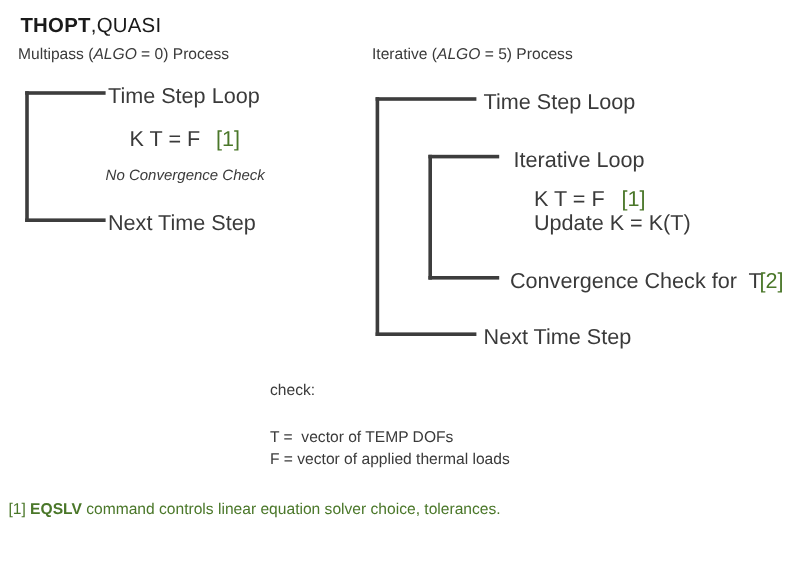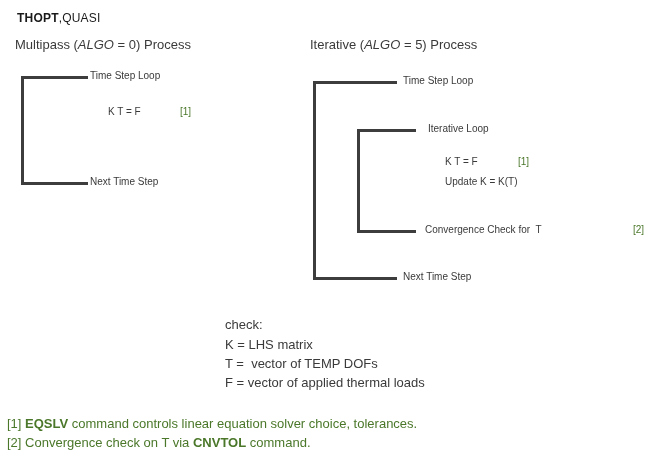--- a/index.html
+++ b/index.html
@@ -18,22 +18,22 @@
     width: 665px;
     height: 469px;
     background: #ffffff;
     overflow: hidden;
   }
   .txt {
     position: absolute;
     white-space: pre;
     line-height: 1.12;
   }
-  .s16 { font-size: 12px; }
-  .s15 { font-size: 10px; }
+  .s16 { font-size: 17px; }
+  .s15 { font-size: 18px; }
   .s13 { font-size: 13px; }
   .note { font-size: 12.5px; font-style: italic; }
   .green { color: #4a7729; }
   .title { color: #1a1a1a; letter-spacing: 0.2px; }
   .bracket {
     position: absolute;
     box-sizing: border-box;
     border-left: 3px solid #3d3d3d;
     border-top: 3px solid #3d3d3d;
     border-bottom: 3px solid #3d3d3d;
@@ -50,36 +50,35 @@
 
   <div class="txt s13" style="left:15px; top:38px;"><span>Multipass (</span><i>ALGO</i><span> = 0) Process</span></div>
 
   <div class="txt s13" style="left:310px; top:38px;"><span>Iterative (</span><i>ALGO</i><span> = 5) Process</span></div>
 
   <div class="bracket" style="left:21px; top:76px; width:67px; height:109px;"></div>
 
   <div class="txt s15" style="left:90px; top:70px;">Time Step Loop</div>
   <div class="txt s15" style="left:108px; top:106px;">K T = F</div>
   <div class="txt s15 green" style="left:180px; top:106px;">[1]</div>
+  <div class="txt note" style="left:88px; top:139px;">No Convergence Check</div>
   <div class="txt s15" style="left:90px; top:176px;">Next Time Step</div>
 
   <div class="bracket" style="left:313px; top:81px; width:84px; height:199px;"></div>
   <div class="bracket" style="left:357px; top:129px; width:59px; height:104px;"></div>
 
   <div class="txt s15" style="left:403px; top:75px;">Time Step Loop</div>
   <div class="txt s15" style="left:428px; top:123px;">Iterative Loop</div>
   <div class="txt s15" style="left:445px; top:156px;">K T = F</div>
   <div class="txt s15 green" style="left:518px; top:156px;">[1]</div>
   <div class="txt s15" style="left:445px; top:176px;">Update K = K(T)</div>
   <div class="txt s15" style="left:425px; top:224px;">Convergence Check for  T</div>
   <div class="txt s15 green" style="left:633px; top:224px;">[2]</div>
   <div class="txt s15" style="left:403px; top:271px;">Next Time Step</div>
 
   <div class="txt s13" style="left:225px; top:318px;">check:</div>
-  <div class="txt s13" style="left:225px; top:338px;">K = LHS matrix</div>
   <div class="txt s13" style="left:225px; top:357px;">T =  vector of TEMP DOFs</div>
   <div class="txt s13" style="left:225px; top:376px;">F = vector of applied thermal loads</div>
 
   <div class="txt s13 green" style="left:7px; top:417px;"><span>[1] </span><b>EQSLV</b><span> command controls linear equation solver choice, tolerances.</span></div>
 
-  <div class="txt s13 green" style="left:7px; top:436px;"><span>[2] Convergence check on T via </span><b>CNVTOL</b><span> command.</span></div>
 
 </div>
 
 </body></html>

